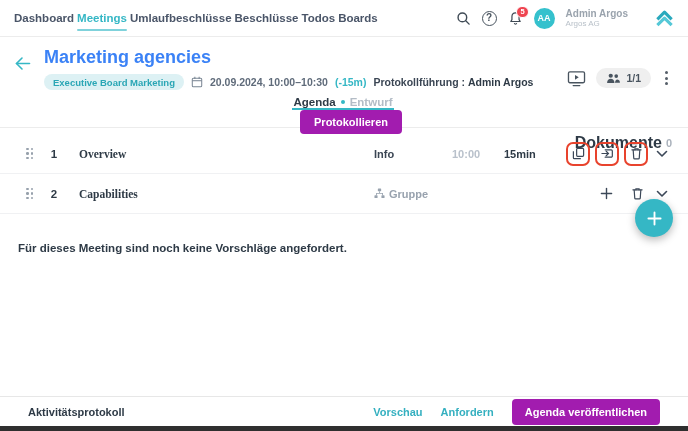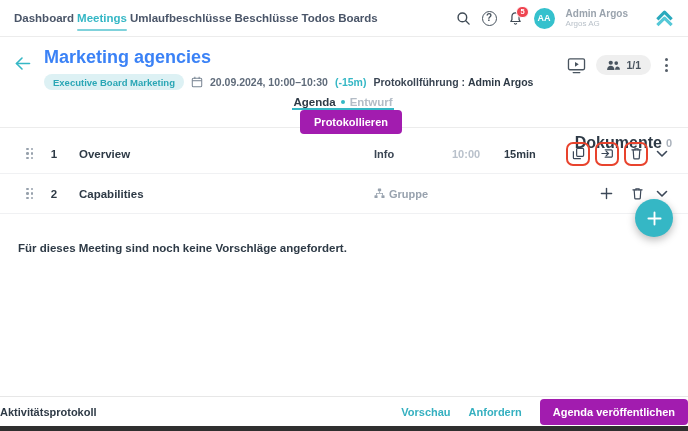--- a/index.html
+++ b/index.html
@@ -42,21 +42,21 @@
   .back-btn { margin-top:9px; cursor:pointer; display:flex; }
   .ph-main { margin-left:13px; flex:1; }
   .ph-title { font-size:18px; font-weight:700; color:#3b82f6; }
   .ph-meta { display:flex; align-items:center; gap:7px; margin-top:6px; font-size:10.5px; }
   .pill { background:#ddf1f4; color:#2aa6b5; font-size:9.5px; font-weight:700;
           padding:2.5px 9px; border-radius:10px; white-space:nowrap; }
   .meta-date { color:#5f6b7a; font-weight:600; }
   .meta-delta { color:#35b7c5; font-weight:700; }
   .meta-proto-label { color:#3b4654; font-weight:600; }
   .meta-proto-name { color:#2e3a46; font-weight:800; }
-  .ph-actions { display:flex; gap:10px; align-self:flex-start; margin-top:8px; }
+  .ph-actions { display:flex; gap:10px; align-self:flex-start; margin-top:21px; }
   .attendance-pill { background:#efefef; border-radius:12px; padding:3px 10px; display:flex;
           align-items:center; gap:5px; font-size:10.5px; font-weight:700; color:#49545f; cursor:pointer; }
   .kebab { display:flex; flex-direction:column; gap:2.5px; padding:3px 4px; cursor:pointer; }
   .kebab i { width:3px; height:3px; border-radius:50%; background:#555e68; }
 
   
   .tabs-row { display:flex; align-items:center; height:32px; padding:0 16px 0 14px;
               box-shadow: inset 0 -1px 0 #ececec; flex-direction: column; }
   .tab-agenda { display:flex; align-items:center; gap:5px; height:100%;
               border-bottom:2.5px solid #35b7c5; padding:0 2px; cursor:pointer; }
@@ -71,21 +71,21 @@
   .docs-count { font-size:11px; font-weight:600; color:#aab2bc; }
 
   
   .agenda-list { margin-top:6px; }
   .agenda-row { height:40px; display:flex; align-items:center; padding:0 14px;
               border-bottom:1px solid #f0f1f3; }
   .drag-handle { display:grid; grid-template-columns:repeat(2, 2.5px); grid-auto-rows:2.5px;
               gap:2px; margin-left:12px; cursor:grab; }
   .drag-handle i { background:#97a1ac; border-radius:50%; }
   .row-num { width:14px; margin-left:14px; font-size:11.5px; font-weight:700; color:#2e3a46; text-align:center; }
-  .row-title { margin-left:18px; font-size:11.5px; font-weight:700; color:#2e3a46; }
+  .row-title { margin-left:18px; font-size:11.5px; font-weight:700; color:#2e3a46;font-family:Liberation Serif, serif; }
   .row-right { margin-left:auto; display:flex; align-items:center; }
   .cell-type { width:78px; font-size:11px; display:flex; align-items:center; gap:4px; }
   .type-info { color:#3b4654; font-weight:600; }
   .type-group { color:#98a2ae; font-weight:600; }
   .cell-start { width:52px; font-size:11px; color:#b9c1cb; font-weight:600; }
   .cell-duration { width:50px; font-size:11px; color:#2e3a46; font-weight:800; }
   .cell-actions { width:94px; display:flex; align-items:center; justify-content:flex-end; gap:5px; }
   .hl-box { border:2px solid #e8432d; border-radius:7px; width:24px; height:24px;
             display:flex; align-items:center; justify-content:center; cursor:pointer; }
   .plain-act { width:22px; height:22px; display:flex; align-items:center; justify-content:center; cursor:pointer; }
@@ -94,21 +94,21 @@
   
   .empty-msg { margin:28px 16px 0 18px; font-size:11.5px; font-weight:700; color:#2e3a46; }
 
   
   .fab { position:absolute; right:15px; top:199px; width:38px; height:38px; border-radius:50%;
          background:#35b7c5; border:none; cursor:pointer; display:flex; align-items:center;
          justify-content:center; box-shadow:0 3px 8px rgba(0,0,0,.28); }
 
   
   .footer { position:absolute; left:0; right:0; bottom:5px; height:30px; background:#fff;
-            border-top:1px solid #e7e7e7; display:flex; align-items:center; padding:0 0; }
+            border-top:1px solid #e7e7e7; display:flex; align-items:center; padding:0 28px; }
   .footer-left { font-size:11px; font-weight:700; color:#2e3a46; cursor:pointer; }
   .footer-right { margin-left:auto; display:flex; align-items:center; gap:18px; }
   .footer-link { font-size:11px; font-weight:700; color:#35b0c0; text-decoration:none; cursor:pointer; }
   .footer .btn-teal { padding:7px 13px; }
   .bottom-strip { position:absolute; left:0; right:0; bottom:0; height:5px; background:#2f2f2f; }
 
   svg { display:block; }
 </style>
 </head>
 <body>

